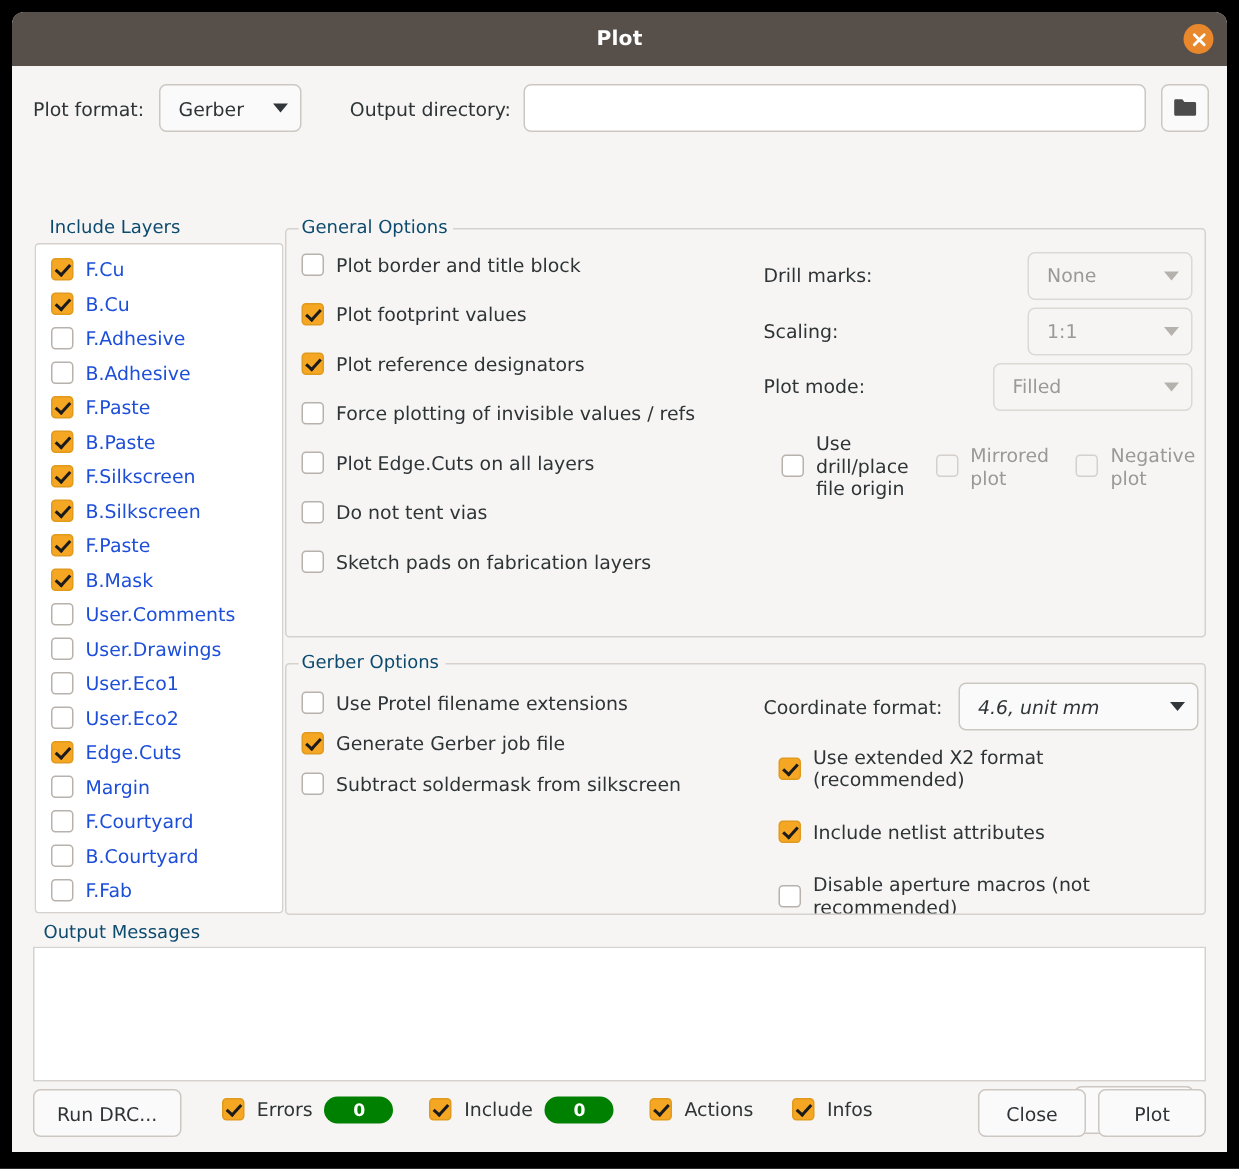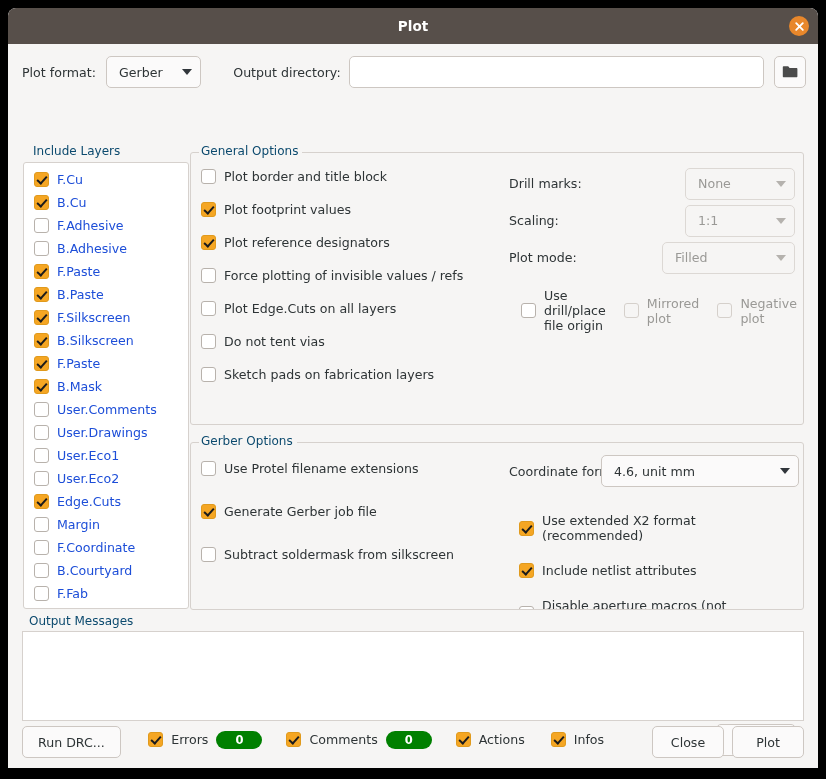--- a/index.html
+++ b/index.html
@@ -386,21 +386,21 @@
             <div class="li">
                 <span class="cb on"></span>
                 <span>Edge.Cuts</span>
               </div>
             <div class="li">
                 <span class="cb"></span>
                 <span>Margin</span>
               </div>
             <div class="li">
                 <span class="cb"></span>
-                <span>F.Coordinate</span>
+                <span>F.Courtyard</span>
               </div>
             <div class="li">
                 <span class="cb"></span>
                 <span>B.Courtyard</span>
               </div>
             <div class="li">
                 <span class="cb"></span>
                 <span>F.Fab</span>
               </div>
           </div>
@@ -483,44 +483,44 @@
                 </div>
             </div>
           </div>
         </div>
       </div>
 
       <div class="grp" style="left:182px; top:389px; width:614px; height:177px;">
         <div class="grp-title">Gerber Options</div>
         <div class="grp-frame"></div>
         <div class="grp-inner" style="top:18px;">
-          <div style="position:absolute; left:10px; top:10px; display:flex; flex-direction:column; gap:28px;">
+          <div style="position:absolute; left:10px; top:10px; display:flex; flex-direction:column; gap:12px;">
             <div class="cb-row">
                 <span class="cb"></span>
                 <span>Use Protel filename extensions</span>
               </div>
             <div class="cb-row">
                 <span class="cb on"></span>
                 <span>Generate Gerber job file</span>
               </div>
             <div class="cb-row">
                 <span class="cb"></span>
                 <span>Subtract soldermask from silkscreen</span>
               </div>
           </div>
 
           <div style="position:absolute; left:318px; top:2px; width:290px;">
             <div style="display:flex; align-items:center; height:36px; position:relative;">
               <span class="lbl">Coordinate format:</span>
-              <div class="combo" style="width:198px; position:absolute; right:0;">
+              <div class="combo" style="width:160px; position:absolute; right:0;font-style:italic;">
                 <span class="cv">4.6, unit mm</span>
                 <span class="arrow"></span>
               </div>
             </div>
-            <div style="display:flex; flex-direction:column; gap:20px; margin-top:24px; padding-left:10px;">
+            <div style="display:flex; flex-direction:column; gap:20px; margin-top:8px; padding-left:10px;">
               <div class="cb-row">
                   <span class="cb on"></span>
                   <span>Use extended X2 format (recommended)</span>
                 </div>
               <div class="cb-row">
                   <span class="cb on"></span>
                   <span>Include netlist attributes</span>
                 </div>
               <div class="cb-row">
                   <span class="cb"></span>
@@ -542,21 +542,21 @@
                 <span class="cb"></span>
                 <span>All</span>
               </div>
             <div class="cb-row" style="margin-left:30px;">
                 <span class="cb on"></span>
                 <span>Errors</span>
               </div>
             <span class="badge">0</span>
             <div class="cb-row" style="margin-left:24px;">
                 <span class="cb on"></span>
-                <span>Comments</span>
+                <span>Include</span>
               </div>
             <span class="badge">0</span>
             <div class="cb-row" style="margin-left:24px;">
                 <span class="cb on"></span>
                 <span>Actions</span>
               </div>
             <div class="cb-row" style="margin-left:26px;">
                 <span class="cb on"></span>
                 <span>Infos</span>
               </div>

